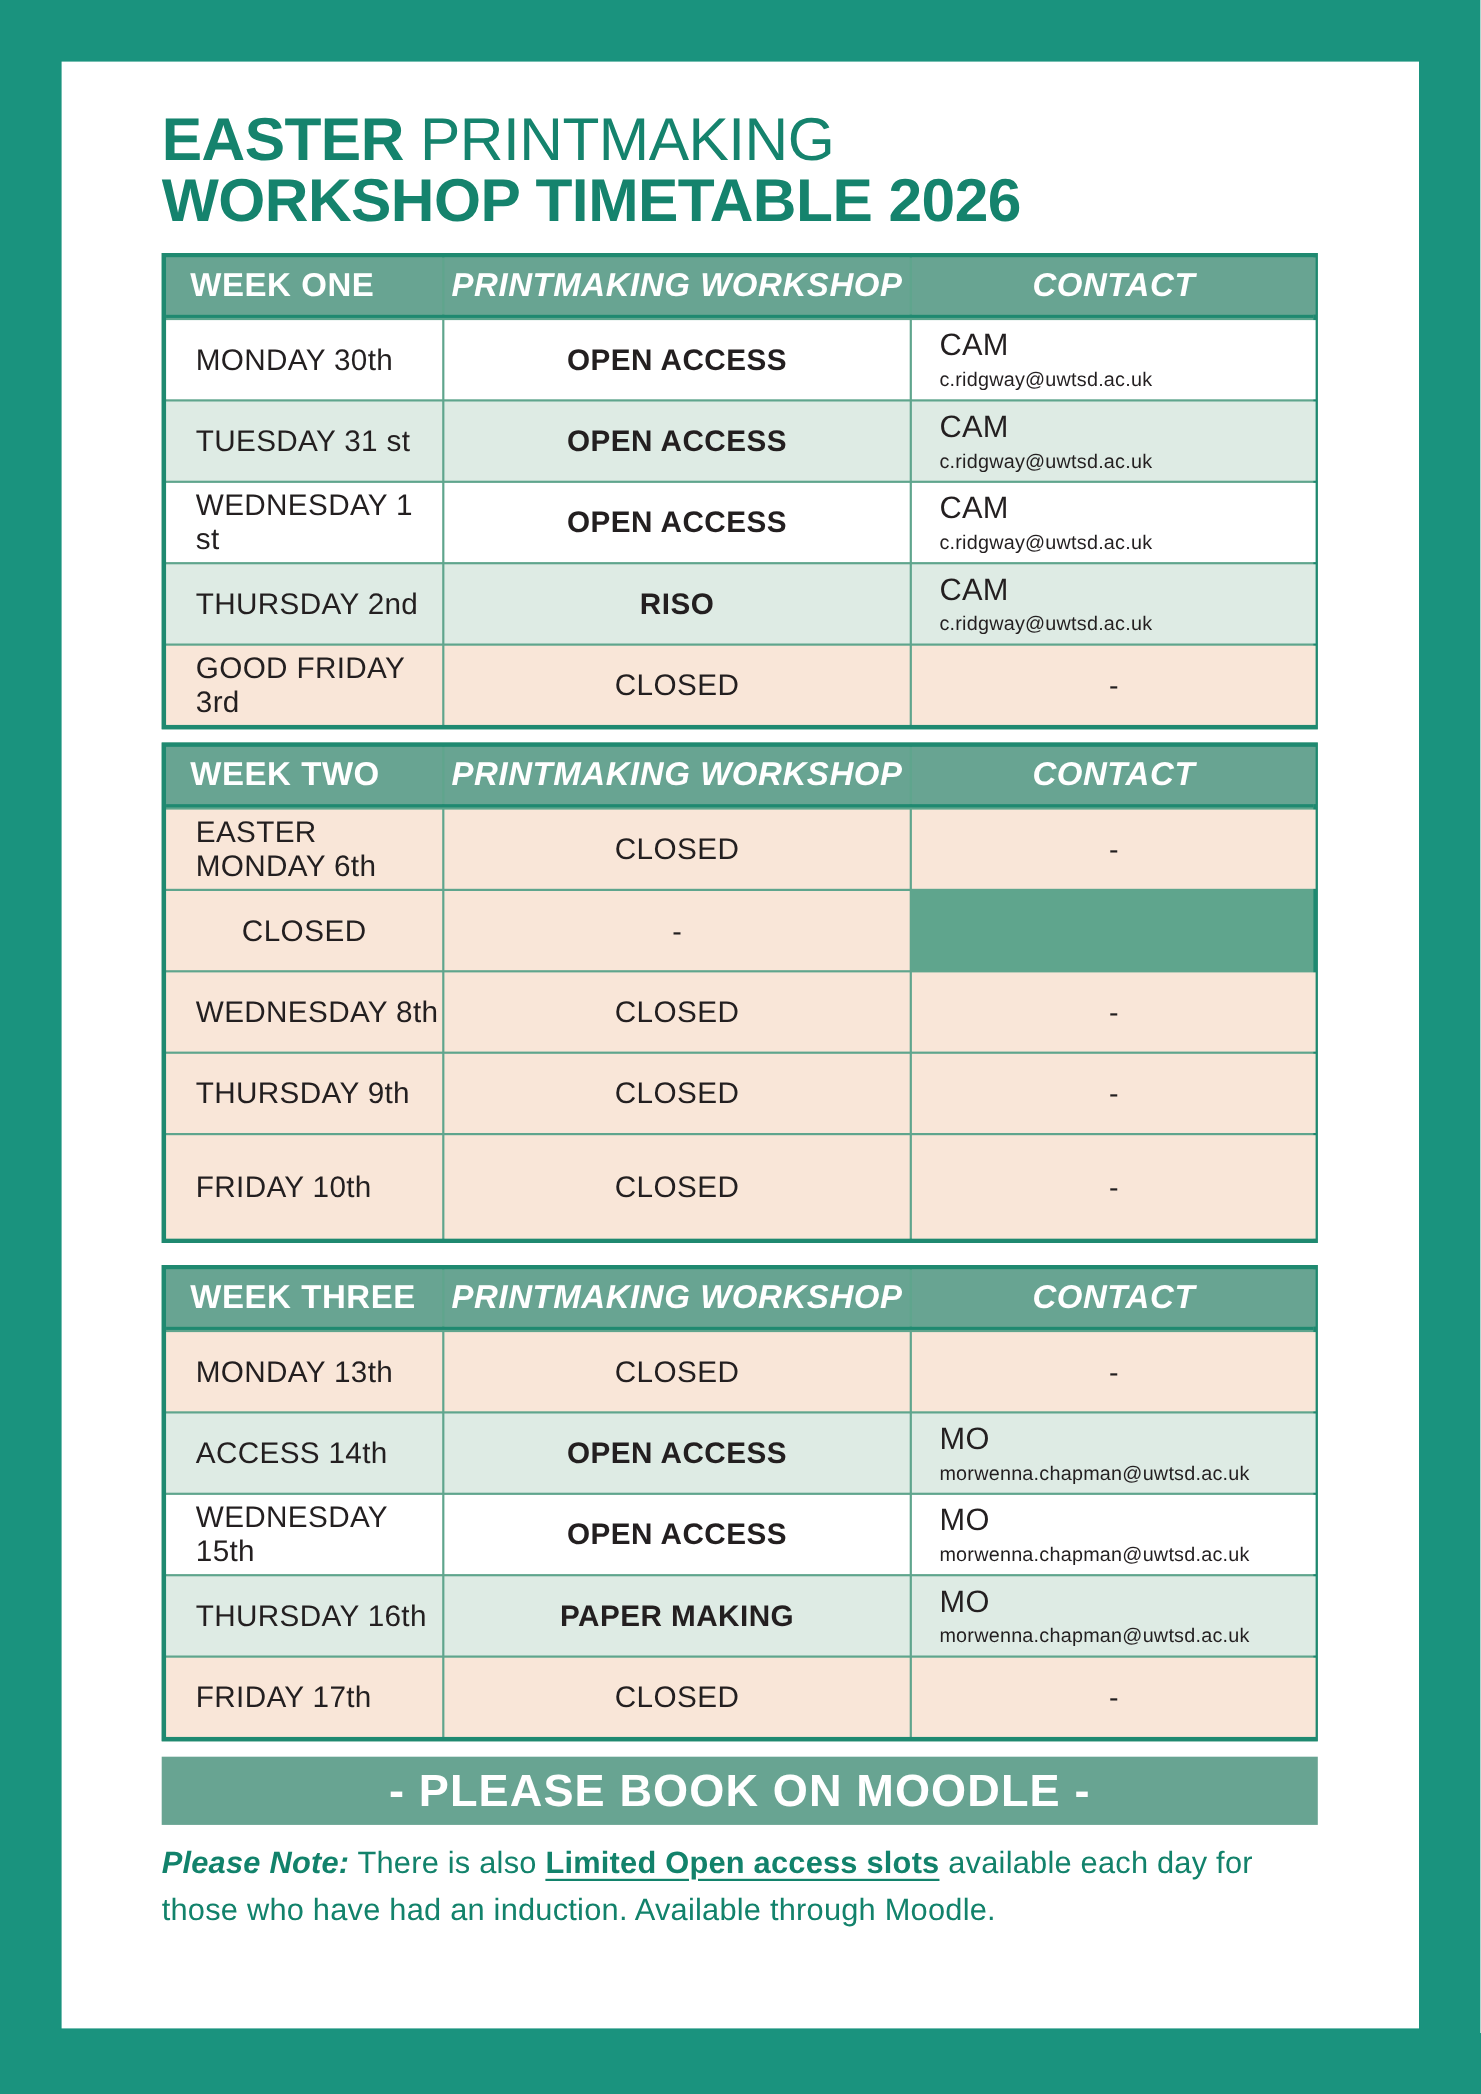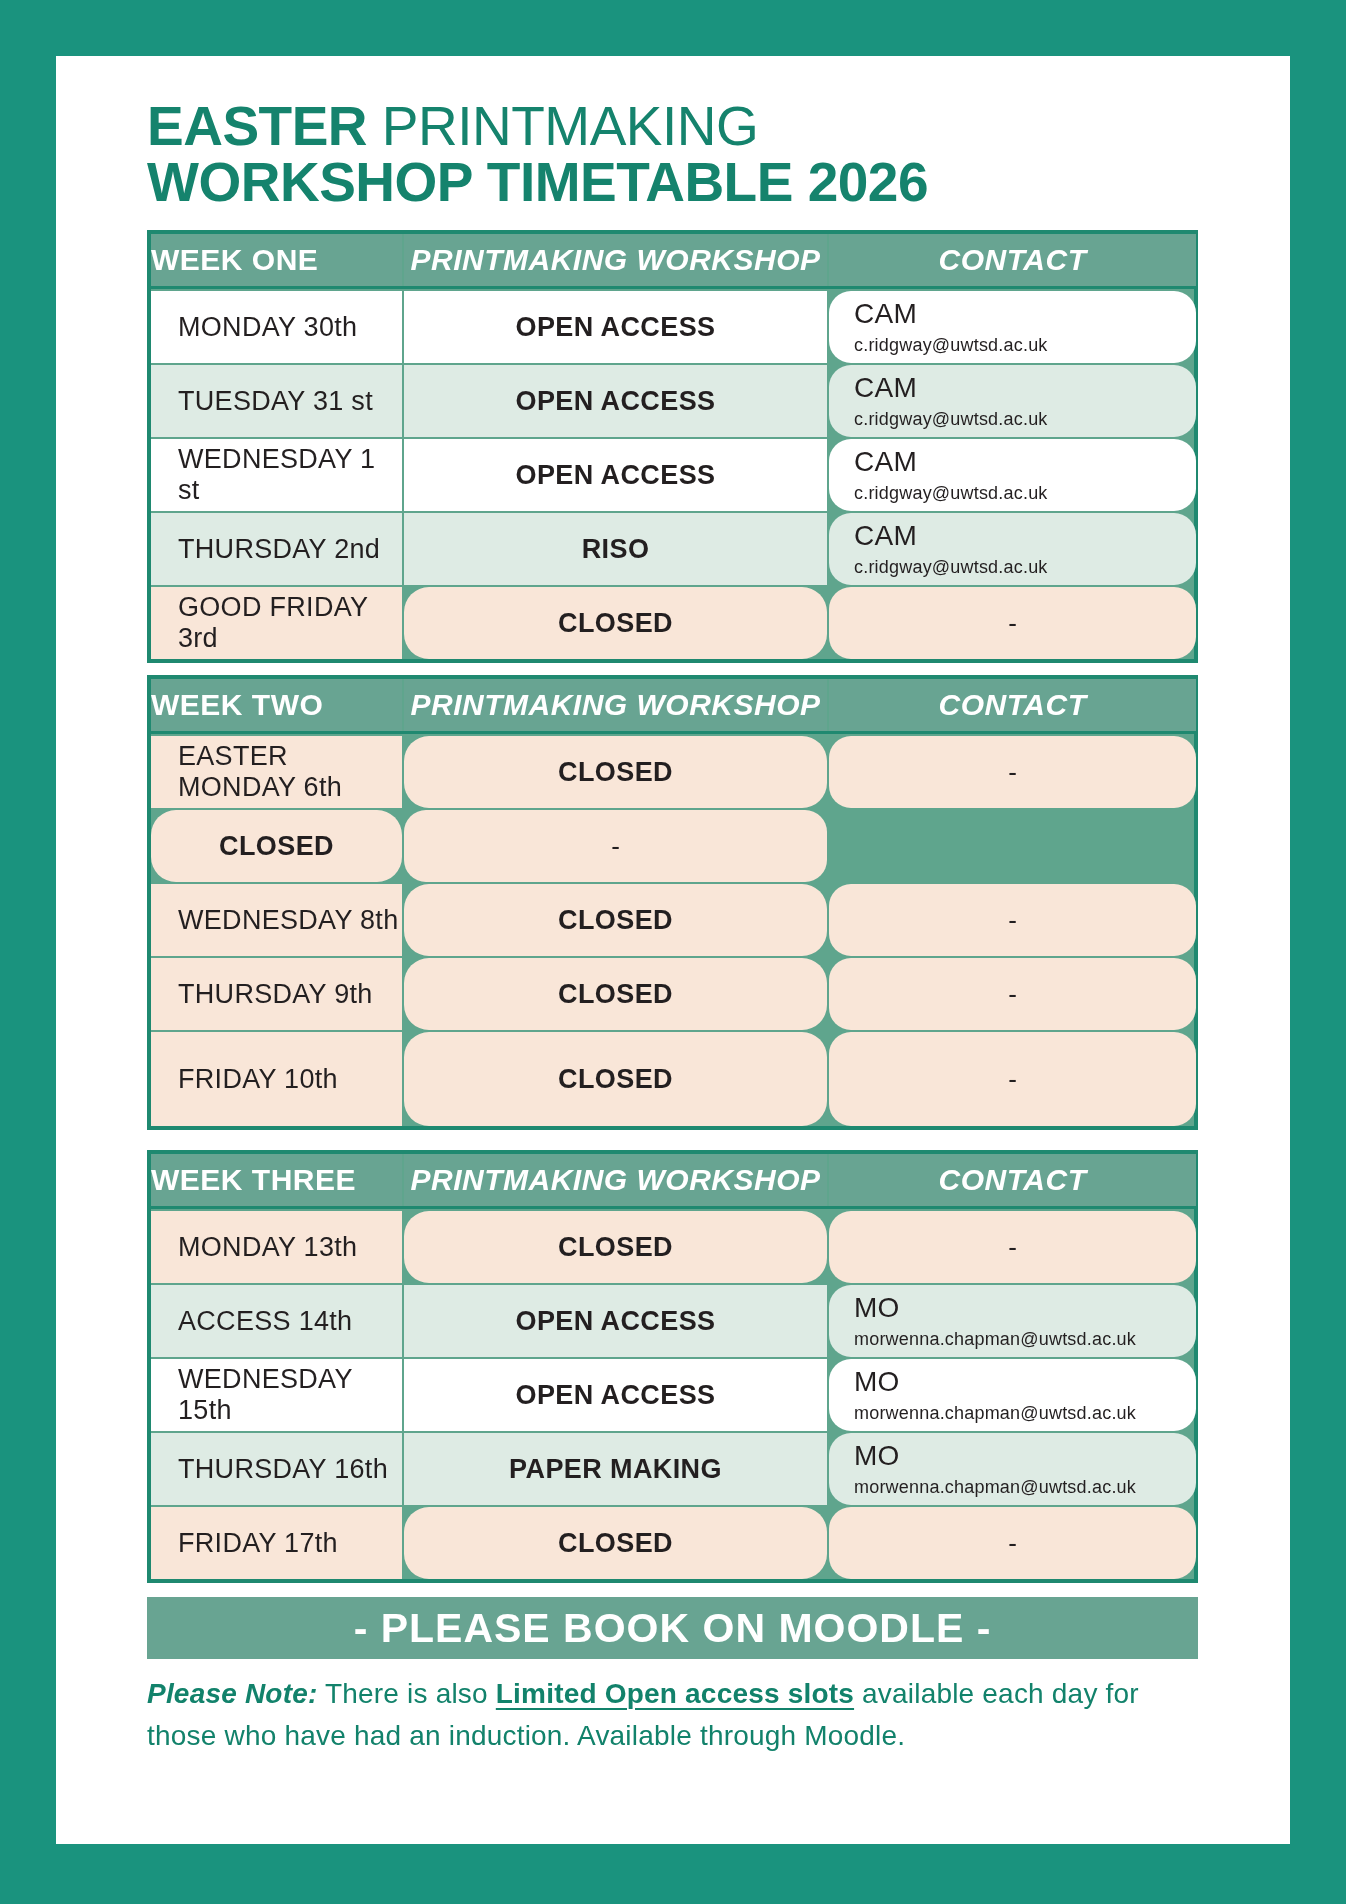--- a/index.html
+++ b/index.html
@@ -51,45 +51,44 @@
 
   .shade-green .cell { background: #DEEBE4; }
   .shade-peach .cell { background: #F9E6D8; }
 
   .hcell {
     color: #ffffff;
     font-weight: 700;
     font-size: 30px;
     letter-spacing: 0.5px;
   }
-  .h-week { justify-content: flex-start; }
+  .h-week { justify-content: flex-start; padding-left: 22px; }
   .h-center { justify-content: center; font-style: italic; }
 
   .day-cell {
     padding-left: 27px;
     font-size: 27px;
     letter-spacing: 0.3px;
     color: #231F20;
   }
   .workshop-cell {
     justify-content: center;
     font-size: 27px;
     font-weight: 700;
     letter-spacing: 0.4px;
     color: #231F20;
   }
-  .closed .workshop-cell { font-weight: 700; border-radius: 25px; }
+  .closed .workshop-cell { font-weight: 400; }
 
   .contact-cell {
     flex-direction: column;
     align-items: flex-start;
     justify-content: center;
     padding-left: 25px;
     color: #231F20;
-    border-radius: 22px;
   }
   .contact-name { font-size: 28px; letter-spacing: 0.3px; }
   .contact-email { font-size: 18px; margin-top: 5px; letter-spacing: 0.2px; }
   .dash-cell {
     justify-content: center;
     align-items: center;
     font-size: 26px;
     color: #231F20;
     padding-left: 0;
   }

